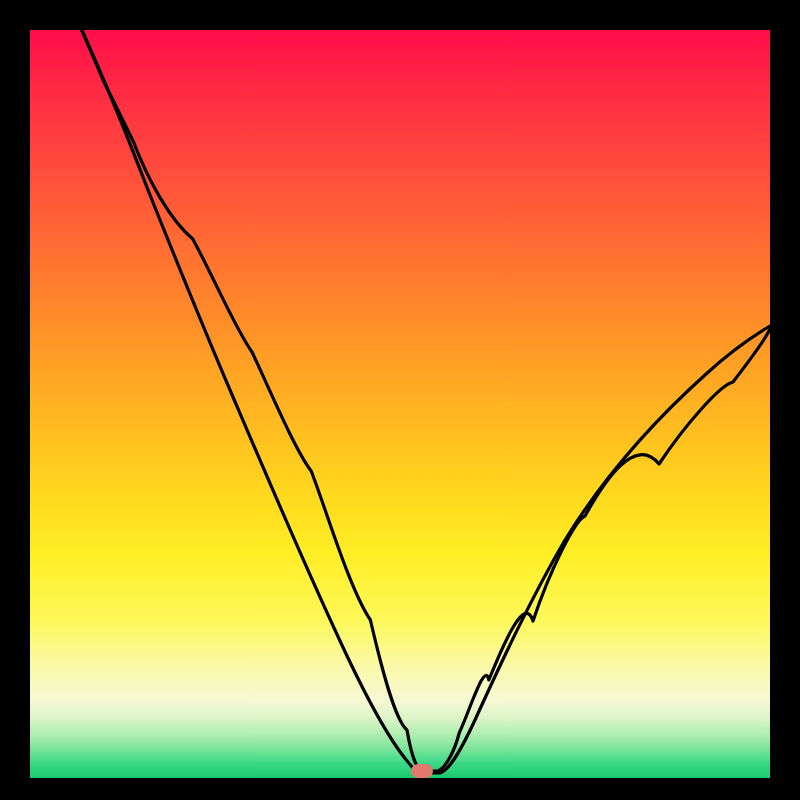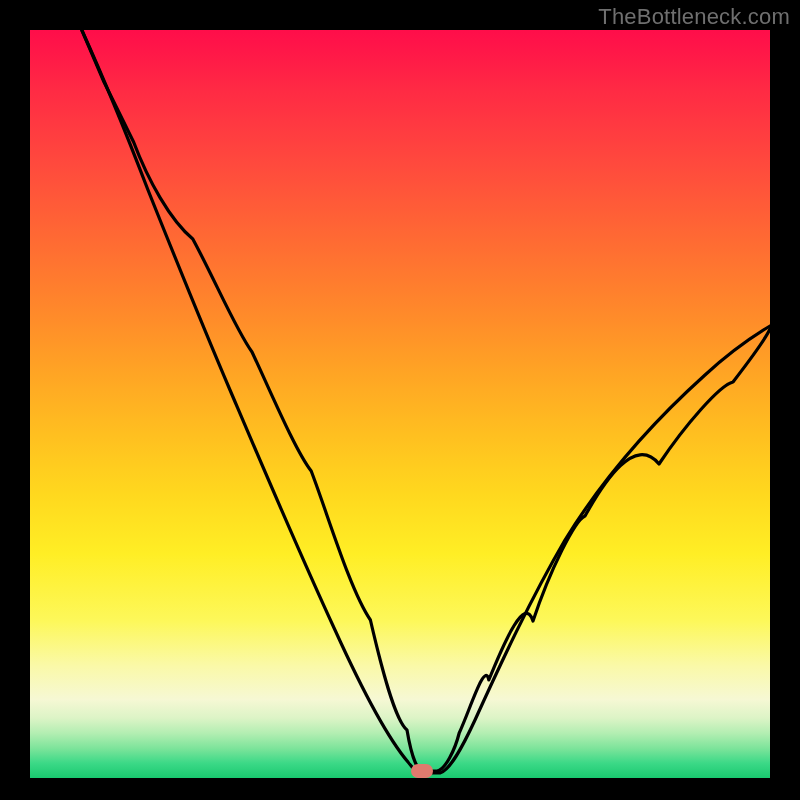--- a/index.html
+++ b/index.html
@@ -109,14 +109,13 @@
         C 420 740, 432 718, 445 690
         C 470 635, 500 570, 535 510
         C 575 445, 625 390, 675 345
         C 700 322, 725 305, 740 296
       " fill="none" stroke="#000" stroke-width="3.2" stroke-linejoin="round" stroke-linecap="round"></path>
     </svg>
 
     <div class="marker" style="left: calc(53% - 11px); top: calc(99% - 7px);"></div>
   </div>
 
-  <div class="watermark">TheBottleneck.com</div>
 </div>
 
 </body></html>

